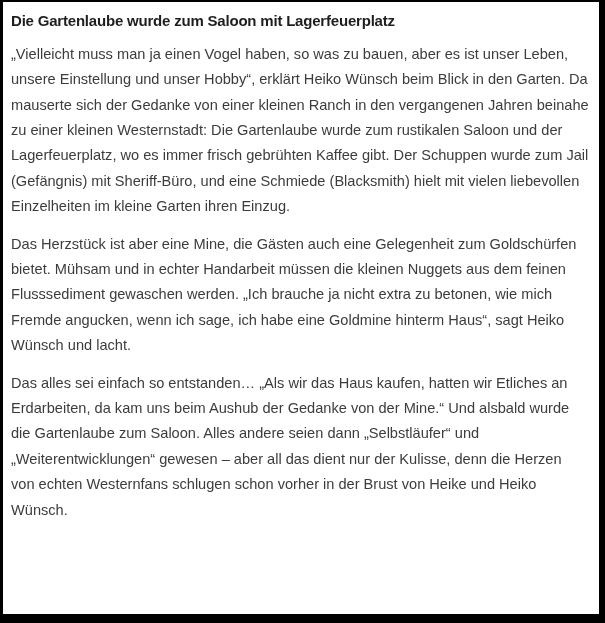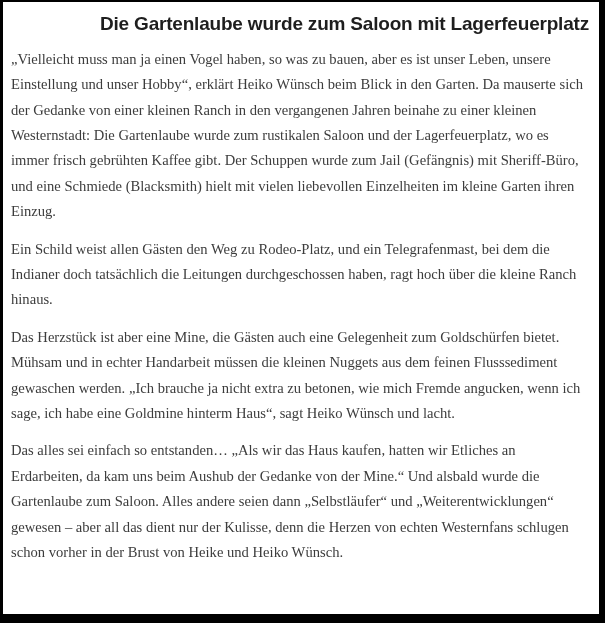--- a/index.html
+++ b/index.html
@@ -18,50 +18,48 @@
     width: 100%;
     height: 100%;
     box-sizing: border-box;
     background: #ffffff;
     padding: 8px 10px 0 8px;
     overflow: hidden;
   }
   .headline {
     font-family: "Liberation Sans", sans-serif;
     font-weight: 700;
-    font-size: 19px;
+    font-size: 15px;
     line-height: 1.25;
     letter-spacing: -0.2px;
     color: #1e1e1e;
     margin: 16px 0 11px 0;
-    text-align: right;
   }
   section:first-of-type .headline {
     margin-top: 2px;
   }
   .body-paragraph {
-    font-family: Liberation Serif, serif;
+    font-family: Liberation Sans, sans-serif;
     font-size: 14.6px;
     line-height: 25.4px;
     color: #3c3c3c;
     margin: 0 0 12px 0;
     text-align: left;
   }
 </style>
 </head>
 <body>
 
 <div class="frame">
   <div class="page">
     <article>
 
       <section>
         <h2 class="headline">Die Gartenlaube wurde zum Saloon mit Lagerfeuerplatz</h2>
         <p class="body-paragraph">„Vielleicht muss man ja einen Vogel haben, so was zu bauen, aber es ist unser Leben, unsere Einstellung und unser Hobby“, erklärt Heiko Wünsch beim Blick in den Garten. Da mauserte sich der Gedanke von einer kleinen Ranch in den vergangenen Jahren beinahe zu einer kleinen Westernstadt: Die Gartenlaube wurde zum rustikalen Saloon und der Lagerfeuerplatz, wo es immer frisch gebrühten Kaffee gibt. Der Schuppen wurde zum Jail (Gefängnis) mit Sheriff-Büro, und eine Schmiede (Blacksmith) hielt mit vielen liebevollen Einzelheiten im kleine Garten ihren Einzug.</p>
-        <p class="body-paragraph">Ein Schild weist allen Gästen den Weg zu Rodeo-Platz, und ein Telegrafenmast, bei dem die Indianer doch tatsächlich die Leitungen durchgeschossen haben, ragt hoch über die kleine Ranch hinaus.</p>
       </section>
 
       <section>
         <p class="body-paragraph">Das Herzstück ist aber eine Mine, die Gästen auch eine Gelegenheit zum Goldschürfen bietet. Mühsam und in echter Handarbeit müssen die kleinen Nuggets aus dem feinen Flusssediment gewaschen werden. „Ich brauche ja nicht extra zu betonen, wie mich Fremde angucken, wenn ich sage, ich habe eine Goldmine hinterm Haus“, sagt Heiko Wünsch und lacht.</p>
         <p class="body-paragraph">Das alles sei einfach so entstanden… „Als wir das Haus kaufen, hatten wir Etliches an Erdarbeiten, da kam uns beim Aushub der Gedanke von der Mine.“ Und alsbald wurde die Gartenlaube zum Saloon. Alles andere seien dann „Selbstläufer“ und „Weiterentwicklungen“ gewesen – aber all das dient nur der Kulisse, denn die Herzen von echten Westernfans schlugen schon vorher in der Brust von Heike und Heiko Wünsch.</p>
 
       </section>
 
     </article>
   </div>

